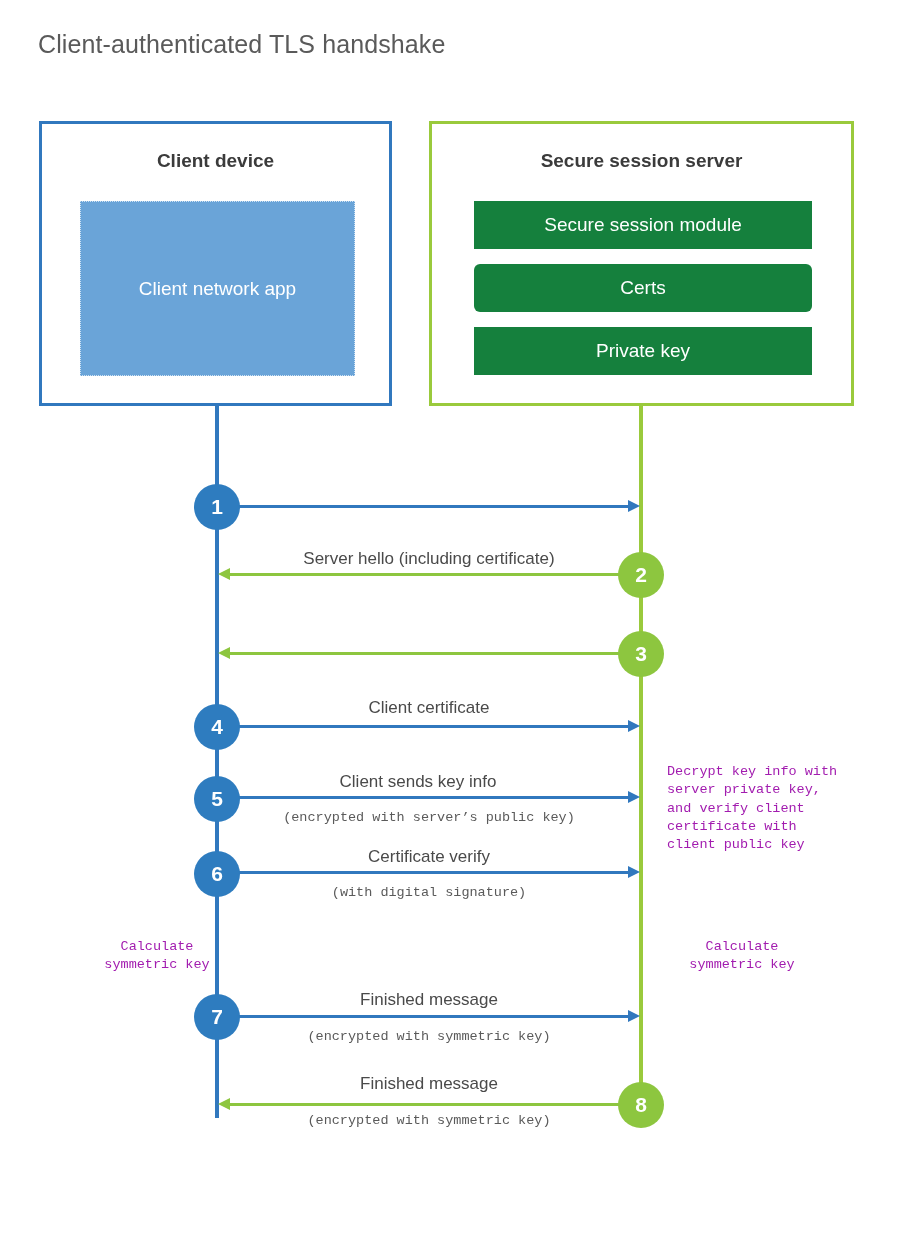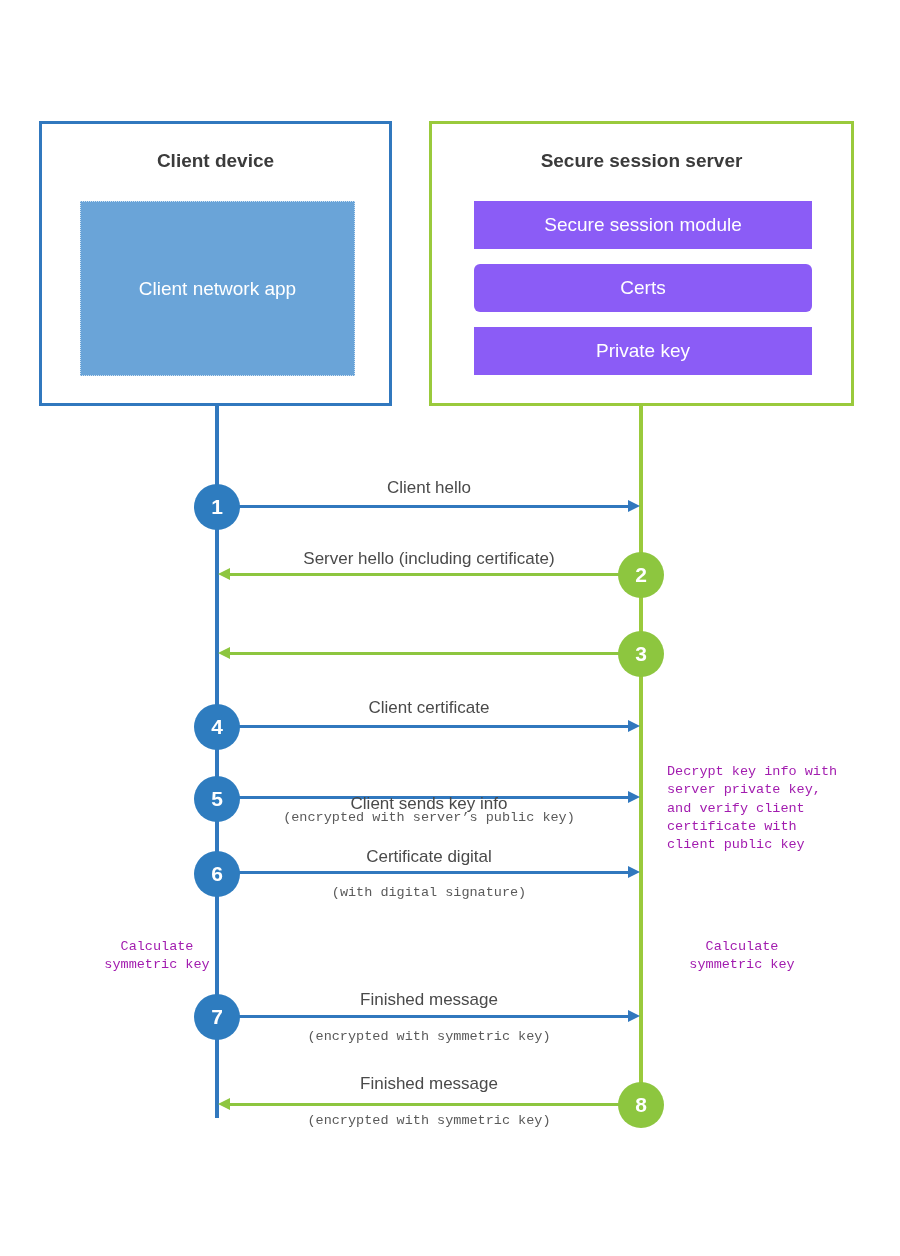--- a/index.html
+++ b/index.html
@@ -82,21 +82,21 @@
     line-height: 1.32;
     font-weight: 400;
   }
 
   
   .server-bar {
     position: absolute;
     left: 42px;
     width: 338px;
     height: 48px;
-    background: #8b5cf6;
+    background: #15803d;
     display: flex;
     align-items: center;
     justify-content: center;
     color: #ffffff;
     font-size: 19px;
     font-weight: 400;
   }
   .server-bar.b0 { top: 77px; }
   .server-bar.b1 { top: 140px; border-radius: 6px; }
   .server-bar.b2 { top: 203px; }
@@ -191,37 +191,37 @@
   }
   .side-note.left-note  { text-align: center; }
   .side-note.right-note { text-align: left; }
   .side-note.right-note.centered { text-align: center; }
 </style>
 </head>
 <body>
 
 <div id="canvas">
 
+  <div class="page-title">Client-authenticated TLS handshake</div>
 
   <div class="party-box client">
     <div class="party-title">Client device</div>
     <div class="client-app">Client network app</div>
   </div>
 
   <div class="party-box server">
     <div class="party-title">Secure session server</div>
     <div class="server-bar b0">Secure session module</div>
     <div class="server-bar b1">Certs</div>
     <div class="server-bar b2">Private key</div>
   </div>
 
   <div class="lifeline client-line"></div>
   <div class="lifeline server-line"></div>
 
-  <div class="msg-label" style="left:217px; top:478px; width:424px;">Client hello</div>
   <div class="msg-arrow blue to-right" style="left:217px; top:505px; width:412px;">
       <span class="head"></span>
     </div>
   <div class="step-circle blue" style="left:194px; top:484px;">1</div>
 
   <div class="msg-label" style="left:217px; top:549px; width:424px;">Server hello (including certificate)</div>
   <div class="msg-arrow green to-left" style="left:229px; top:573px; width:412px;">
       <span class="head"></span>
     </div>
   <div class="step-circle green" style="left:618px; top:552px;">2</div>
@@ -230,30 +230,30 @@
       <span class="head"></span>
     </div>
   <div class="step-circle green" style="left:618px; top:631px;">3</div>
 
   <div class="msg-label" style="left:217px; top:698px; width:424px;">Client certificate</div>
   <div class="msg-arrow blue to-right" style="left:217px; top:725px; width:412px;">
       <span class="head"></span>
     </div>
   <div class="step-circle blue" style="left:194px; top:704px;">4</div>
 
-  <div class="msg-label" style="left:217px; top:772px; width:424px;margin-top:22px;">Client sends key info</div>
+  <div class="msg-label" style="left:206px; top:772px; width:424px;">Client sends key info</div>
   <div class="msg-arrow blue to-right" style="left:217px; top:796px; width:412px;">
       <span class="head"></span>
     </div>
   <div class="msg-sublabel" style="left:217px; top:810px; width:424px;">(encrypted with server’s public key)</div>
   <div class="step-circle blue" style="left:194px; top:776px;">5</div>
 
   <div class="side-note right-note" style="left:667px; top:763px; width:180px;">Decrypt key info with server private key, and verify client certificate with client public key</div>
 
-  <div class="msg-label" style="left:217px; top:847px; width:424px;">Certificate digital</div>
+  <div class="msg-label" style="left:217px; top:847px; width:424px;">Certificate verify</div>
   <div class="msg-arrow blue to-right" style="left:217px; top:871px; width:412px;">
       <span class="head"></span>
     </div>
   <div class="msg-sublabel" style="left:217px; top:885px; width:424px;">(with digital signature)</div>
   <div class="step-circle blue" style="left:194px; top:851px;">6</div>
 
   <div class="side-note left-note" style="left:84px; top:938px; width:146px;">Calculate symmetric key</div>
   <div class="side-note right-note centered" style="left:667px; top:938px; width:150px;">Calculate symmetric key</div>
 
   <div class="msg-label" style="left:217px; top:990px; width:424px;">Finished message</div>

